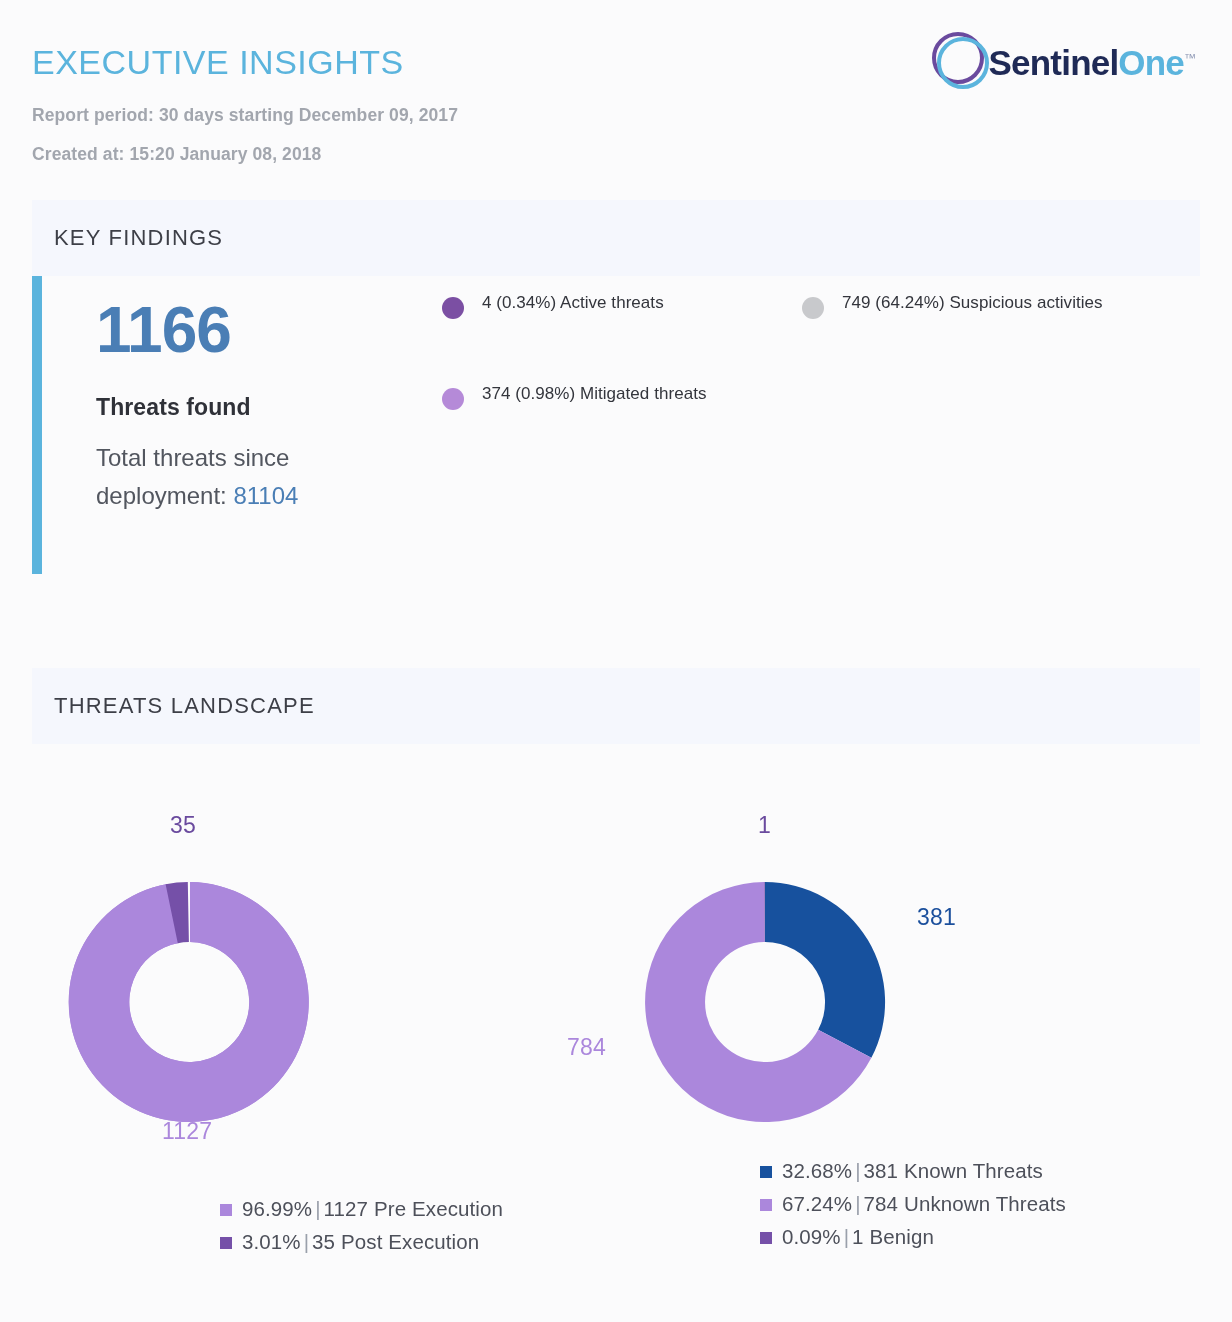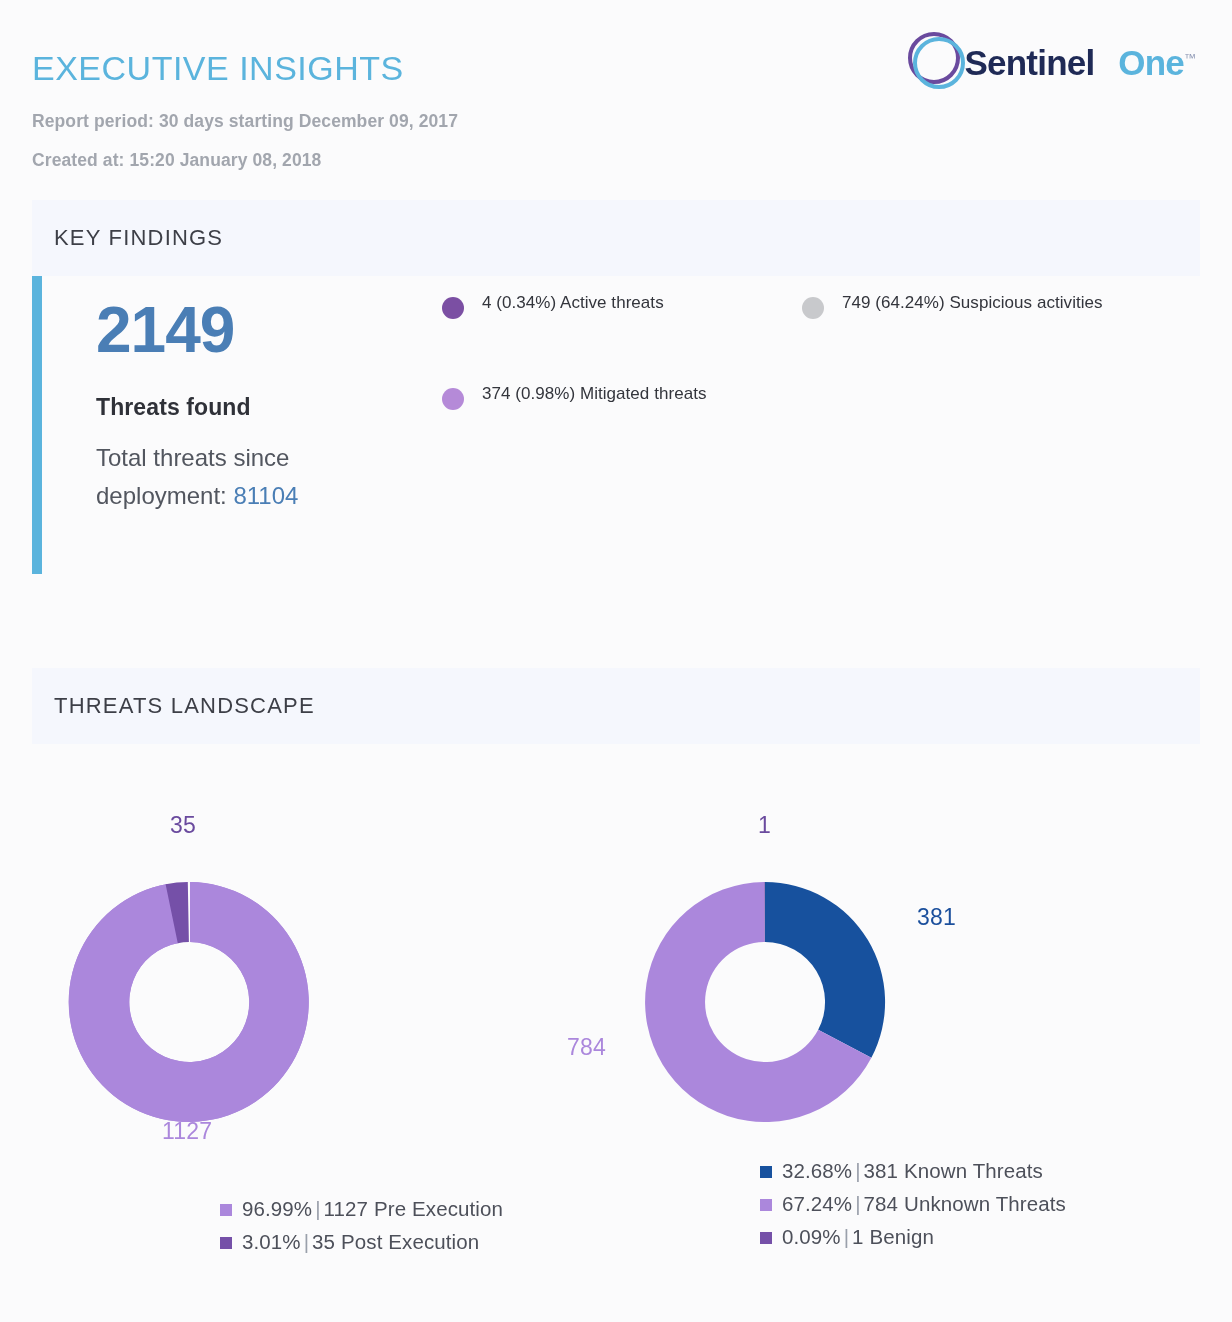--- a/index.html
+++ b/index.html
@@ -21,21 +21,21 @@
     position: relative;
     padding: 40px 32px 0 32px;
     height: 200px;
     box-sizing: border-box;
   }
   .page-title {
     font-size: 34px;
     letter-spacing: 0.5px;
     color: #5bb4dd;
     font-weight: 400;
-    margin: 10px 0 24px 0;
+    margin: 4px 0 24px 0;
     line-height: 1.1;
   }
   .meta-line {
     font-size: 17.5px;
     color: #a2a6ae;
     margin-bottom: 18px;
     font-weight: 700;
     letter-spacing: 0.1px;
   }
 
@@ -52,21 +52,21 @@
   .logo-text {
     font-size: 35px;
     font-weight: 700;
     letter-spacing: -0.8px;
     margin-left: -6px;
     line-height: 1;
     position: relative;
     top: 1px;
   }
   .logo-sentinel { color: #1f2a56; }
-  .logo-one { color: #5bb4dd; margin-left: 24px; }
+  .logo-one { color: #5bb4dd; }
   .logo-tm {
     font-size: 12px;
     color: #8e98b5;
     vertical-align: super;
     font-weight: 400;
     letter-spacing: 0;
   }
 
   
   .section-band {
@@ -215,21 +215,21 @@
 </div>
 
 <div class="section-band">
   <span class="section-band-title">KEY FINDINGS</span>
 </div>
 
 <div class="kf-body">
   <div class="kf-accent"></div>
 
   <div class="kf-left">
-    <div class="kf-bignum">2149</div>
+    <div class="kf-bignum">1166</div>
     <div class="kf-sublabel">Threats found</div>
     <div class="kf-note"><span>Total threats since deployment: </span><span class="kf-note-value">81104</span></div>
   </div>
 
   <div class="kf-legends">
     <div class="legend-col legend-col-a">
       <div class="legend-item">
         <span class="legend-dot" style="background:#7b4fa3"></span>
         <span class="legend-text">4 (0.34%) Active threats</span>
       </div>

